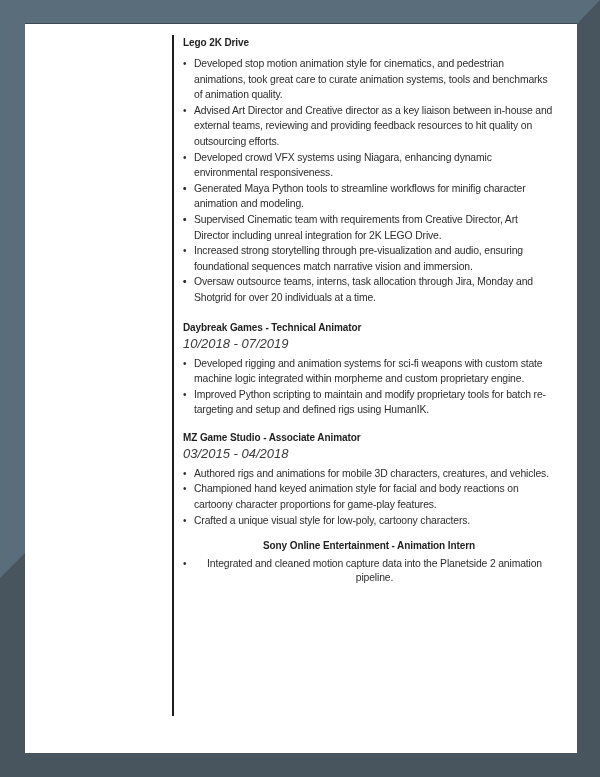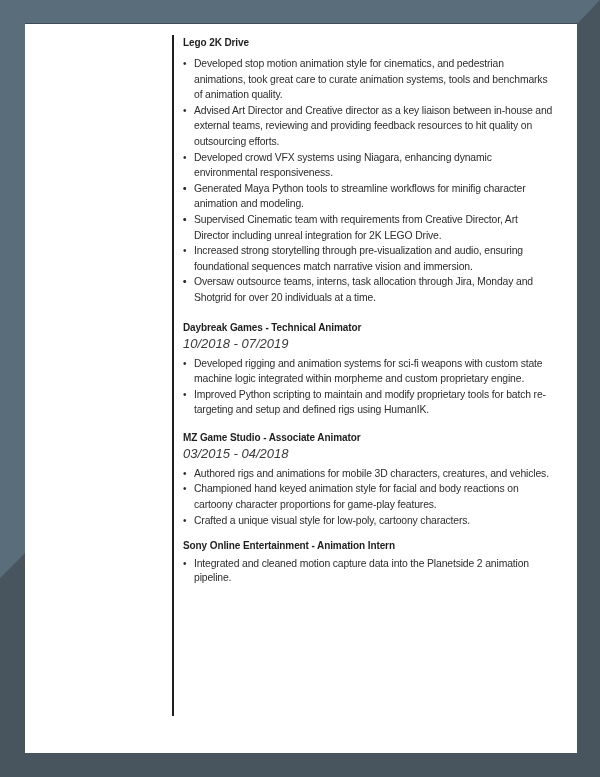--- a/index.html
+++ b/index.html
@@ -126,21 +126,21 @@
     <div class="job" style="margin-top:12px;">
       <div class="job-title">MZ Game Studio - Associate Animator</div>
       <div class="job-dates">03/2015 - 04/2018</div>
       <ul class="bullets">
         <li><span class="dot">•</span><span>Authored rigs and animations for mobile 3D characters, creatures, and vehicles.</span></li>
         <li><span class="dot">•</span><span>Championed hand keyed animation style for facial and body reactions on cartoony character proportions for game-play features.</span></li>
         <li><span class="dot">•</span><span>Crafted a unique visual style for low-poly, cartoony characters.</span></li>
       </ul>
     </div>
 
-    <div class="job" style="margin-top:10px;">
+    <div class="job" style="margin-top:10px;text-align:center;">
       <div class="job-title">Sony Online Entertainment - Animation Intern</div>
       <ul class="bullets" style="margin-top:4px;">
         <li style="line-height:13.5px;"><span class="dot" style="line-height:13.5px;">•</span><span>Integrated and cleaned motion capture data into the Planetside 2 animation pipeline.</span></li>
       </ul>
     </div>
 
   </div>
 </div>
 
 </body></html>

